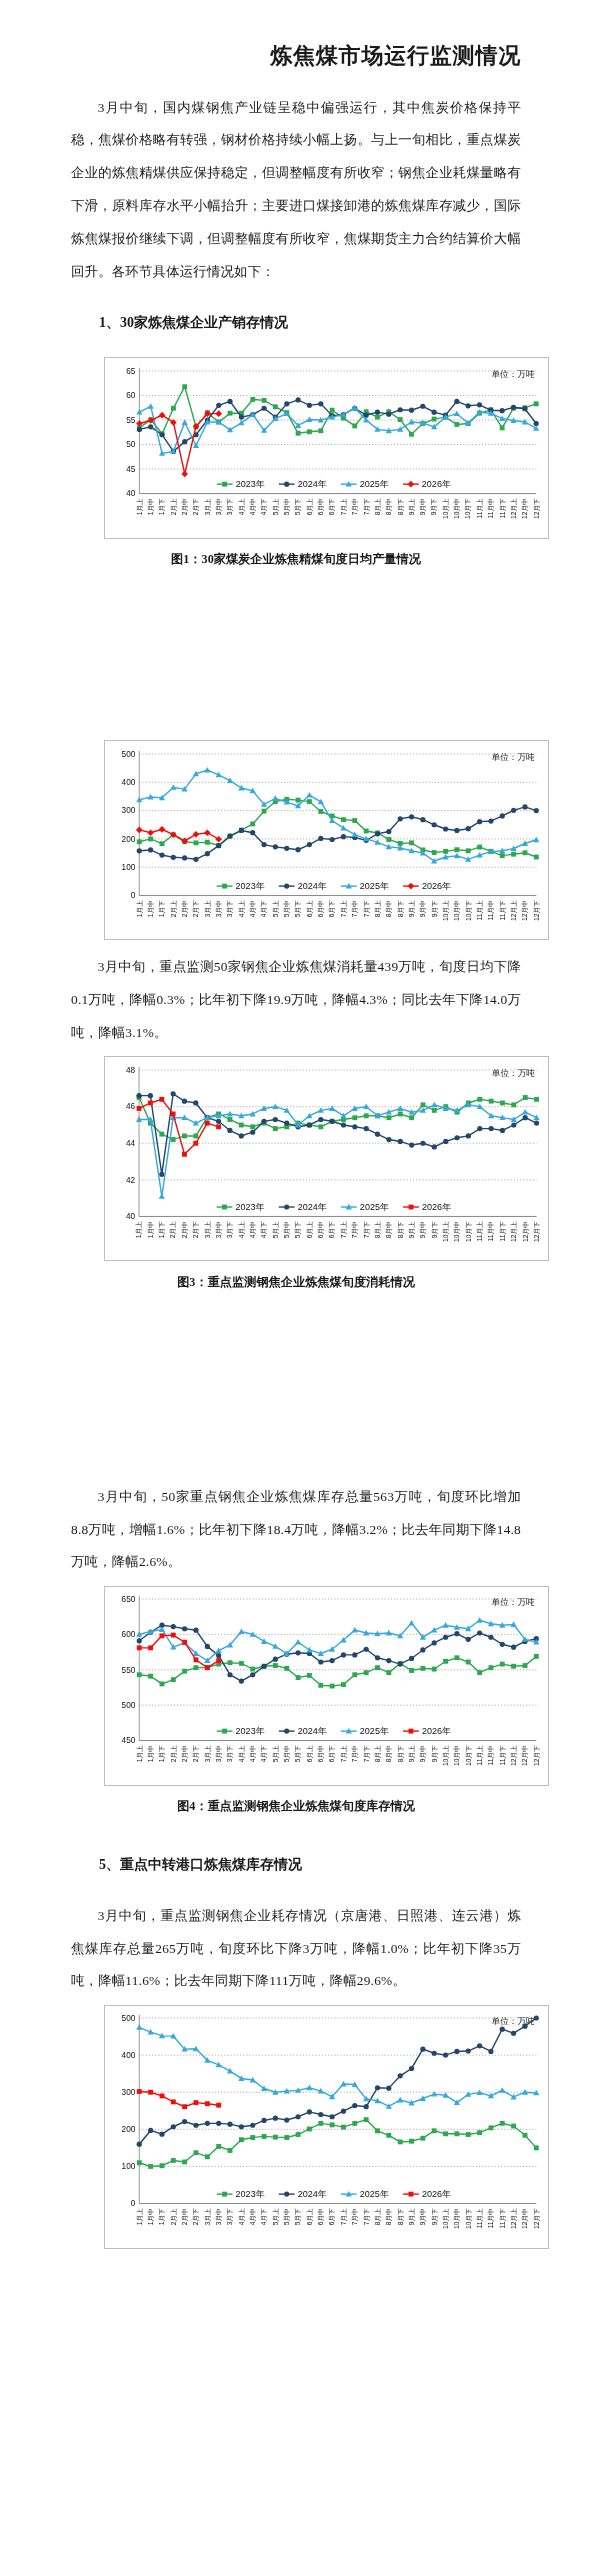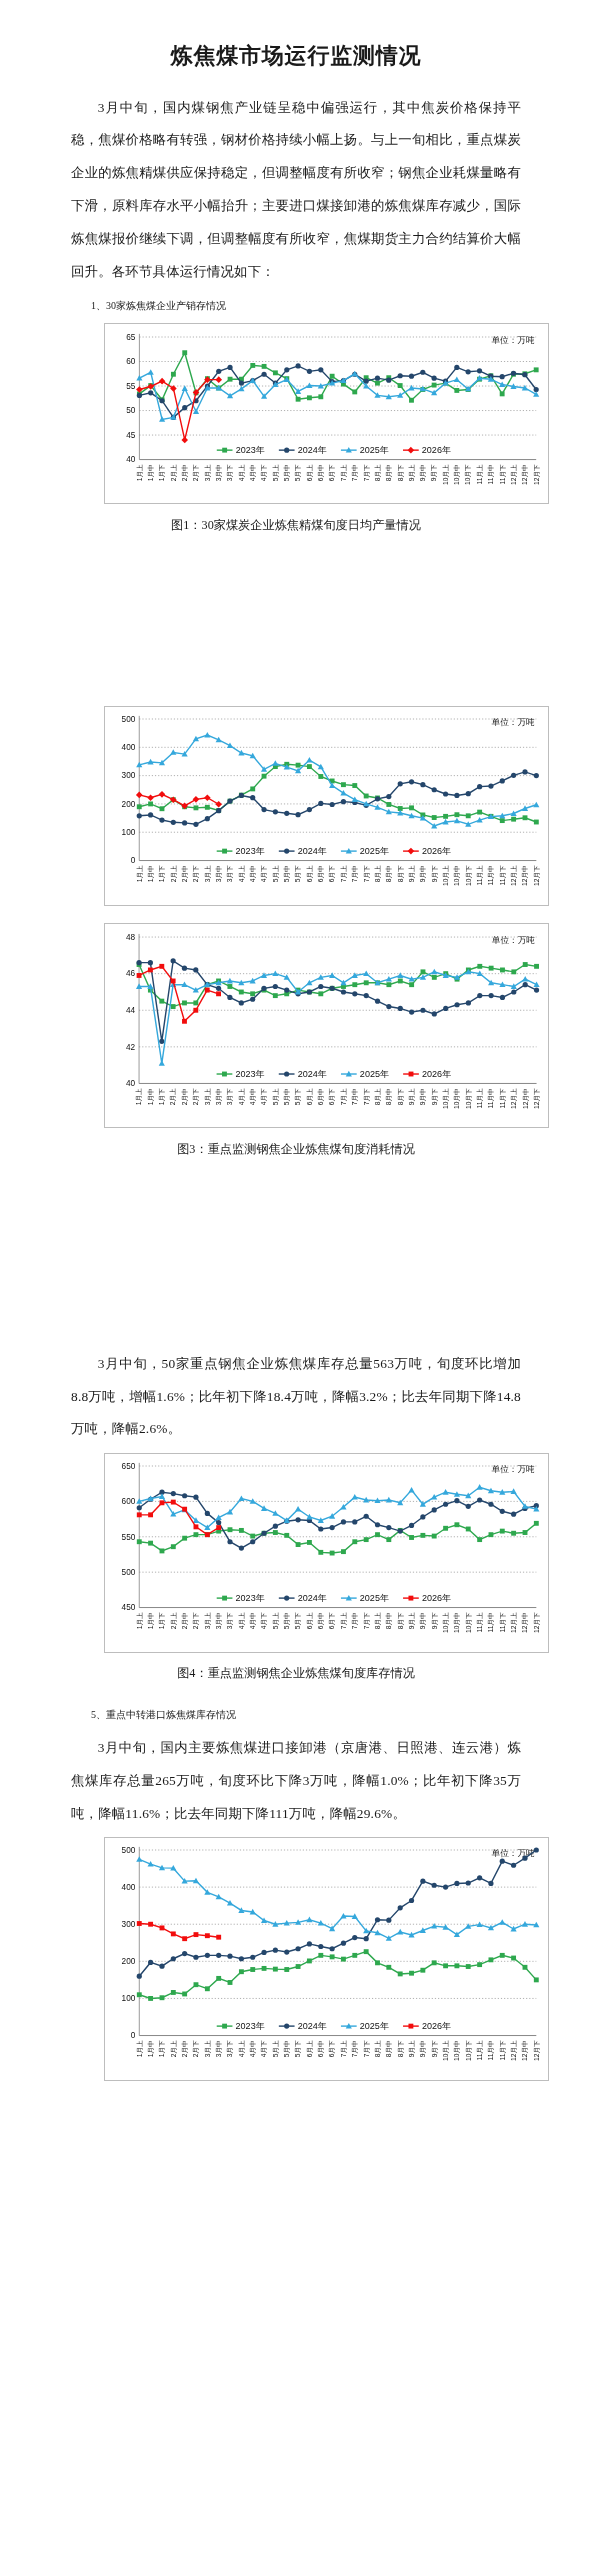--- a/index.html
+++ b/index.html
@@ -5,54 +5,54 @@
   html,body{margin:0;padding:0;background:#ffffff;}
   .page{
     width:592px;
     box-sizing:border-box;
     padding:38px 71px 102px 71px;
     font-family:"Liberation Serif","DejaVu Serif",serif;
     color:#1a1a1a;
     background:#ffffff;
   }
   .doc-title{
-    text-align:center;
+    text-align:right;
     font-size:22px;
     font-weight:bold;
     letter-spacing:0.8px;
     margin:3.1px 0 20.5px 0;
   }
   .para{
     font-size:13.4px;
     line-height:2.45;
     text-align:justify;
     text-indent:2em;
     letter-spacing:0.2px;
     margin:0 0 1.6px 0;
   }
   .sec-heading{
-    font-size:10px;
-    font-weight:normal;
+    font-size:14px;
+    font-weight:bold;
     text-indent:2em;
     line-height:2.2;
-    margin:6px 0;
+    margin:19px 0;
   }
   .chart-box{
     width:445px;
     margin:6.3px 0 0 33px;
     border:0.8px solid #bdbdbd;
     background:#ffffff;
     box-sizing:border-box;
     padding:1.6px 0.8px;
   }
   .chart-box svg{display:block;font-family:"Liberation Sans","DejaVu Sans",sans-serif;}
   .fig-caption{
     text-align:center;
     font-size:12.2px;
-    font-weight:normal;
+    font-weight:bold;
     margin:12.6px 0 4.7px 0;
   }
   .spacer-a{height:161px;}
   .spacer-b{height:185px;}
   .gap-s{height:11px;}
 </style>
 </head>
 <body>
 
 <div class="page">
@@ -436,20 +436,21 @@
         <path d="M 308.5 178 L 312.4 185.1 L 304.6 185.1 Z" fill="#35A8DC"></path>
         <text x="322.5" y="186" font-size="11.5" fill="#111">2025年</text>
         <line x1="377.5" y1="182" x2="397.5" y2="182" stroke="#F20D0D" stroke-width="1.8"></line>
         <path d="M 387.5 177.8 L 391.7 182 L 387.5 186.2 L 383.3 182 Z" fill="#F20D0D"></path>
         <text x="401.5" y="186" font-size="11.5" fill="#111">2026年</text>
       </svg>
   </div>
 
   <div class="gap-s"></div>
 
+  <p class="para">3月中旬，重点监测50家钢焦企业炼焦煤消耗量439万吨，旬度日均下降0.1万吨，降幅0.3%；比年初下降19.9万吨，降幅4.3%；同比去年下降14.0万吨，降幅3.1%。</p>
 
   <div class="chart-box">
     <svg viewBox="0 0 559 254" width="440" height="200">
         <line x1="42" y1="200.0" x2="547" y2="200.0" stroke="#7f7f7f" stroke-width="1.2"></line>
         <text x="37" y="203.5" text-anchor="end" font-size="10.5" fill="#111">40</text>
         <line x1="42" y1="153.5" x2="547" y2="153.5" stroke="#9a9a9a" stroke-width="1" stroke-dasharray="1.5 2.5"></line>
         <text x="37" y="157" text-anchor="end" font-size="10.5" fill="#111">42</text>
         <line x1="42" y1="107.0" x2="547" y2="107.0" stroke="#9a9a9a" stroke-width="1" stroke-dasharray="1.5 2.5"></line>
         <text x="37" y="110.5" text-anchor="end" font-size="10.5" fill="#111">44</text>
         <line x1="42" y1="60.5" x2="547" y2="60.5" stroke="#9a9a9a" stroke-width="1" stroke-dasharray="1.5 2.5"></line>
@@ -816,21 +817,21 @@
         <line x1="377.5" y1="182" x2="397.5" y2="182" stroke="#F20D0D" stroke-width="1.8"></line>
         <rect x="384.4" y="178.9" width="6.2" height="6.2" fill="#F20D0D"></rect>
         <text x="401.5" y="186" font-size="11.5" fill="#111">2026年</text>
       </svg>
   </div>
   <div class="fig-caption">图4：重点监测钢焦企业炼焦煤旬度库存情况</div>
 
   <div class="gap-s"></div>
 
   <div class="sec-heading">5、重点中转港口炼焦煤库存情况</div>
-  <p class="para">3月中旬，国内主要炼焦煤进口接卸港（京唐港、日照港、连云港）炼焦煤库存总量265万吨，旬度环比下降3万吨，降幅1.0%；比年初下降35万吨，降幅11.6%；比去年同期下降111万吨，降幅29.6%。</p>
+  <p class="para">3月中旬，重点监测钢焦企业耗存情况（京唐港、日照港、连云港）炼焦煤库存总量265万吨，旬度环比下降3万吨，降幅1.0%；比年初下降35万吨，降幅11.6%；比去年同期下降111万吨，降幅29.6%。</p>
 
   <div class="chart-box">
     <svg viewBox="0 0 559 304" width="440" height="239">
         <line x1="42" y1="250.0" x2="547" y2="250.0" stroke="#7f7f7f" stroke-width="1.2"></line>
         <text x="37" y="253.5" text-anchor="end" font-size="10.5" fill="#111">0</text>
         <line x1="42" y1="202.8" x2="547" y2="202.8" stroke="#9a9a9a" stroke-width="1" stroke-dasharray="1.5 2.5"></line>
         <text x="37" y="206.3" text-anchor="end" font-size="10.5" fill="#111">100</text>
         <line x1="42" y1="155.6" x2="547" y2="155.6" stroke="#9a9a9a" stroke-width="1" stroke-dasharray="1.5 2.5"></line>
         <text x="37" y="159.1" text-anchor="end" font-size="10.5" fill="#111">200</text>
         <line x1="42" y1="108.4" x2="547" y2="108.4" stroke="#9a9a9a" stroke-width="1" stroke-dasharray="1.5 2.5"></line>

